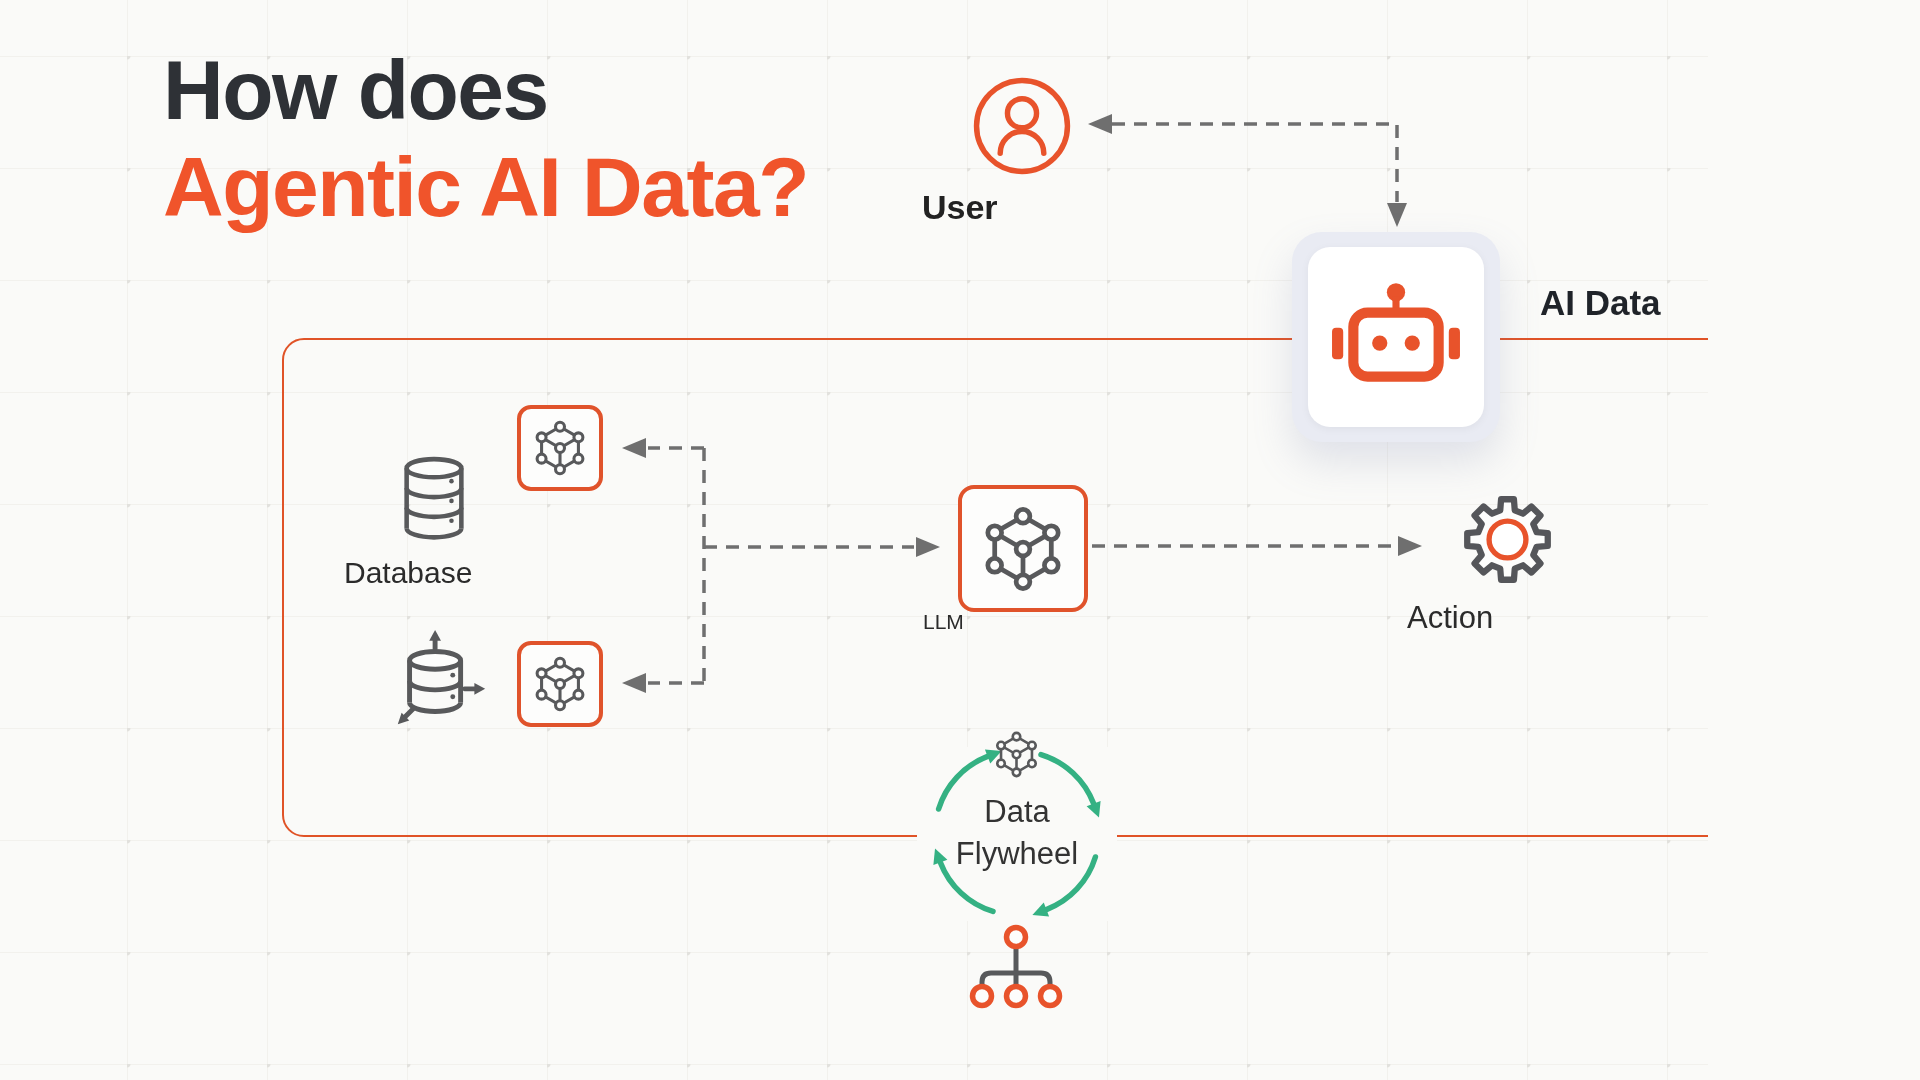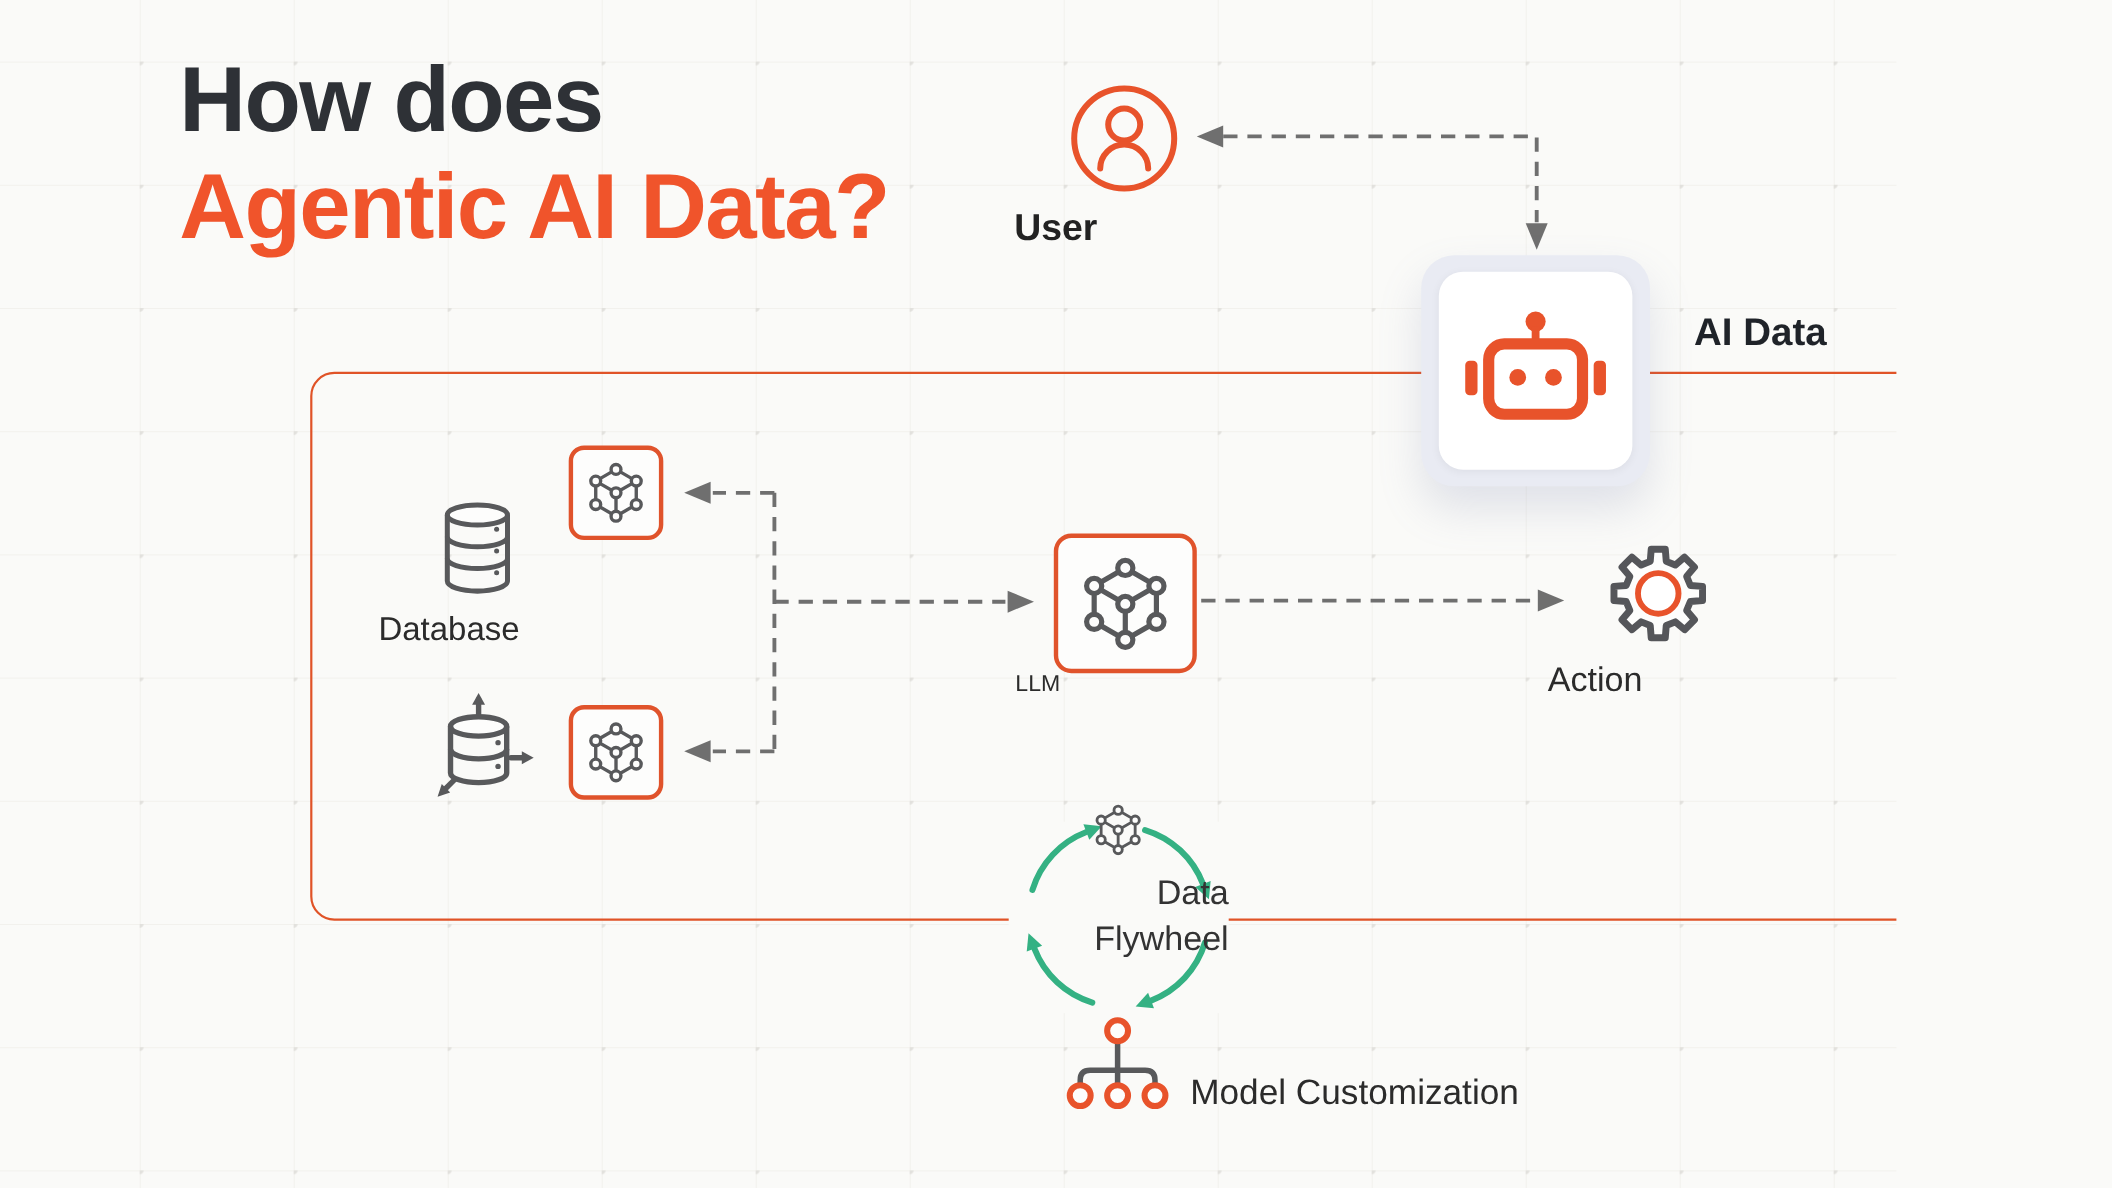--- a/index.html
+++ b/index.html
@@ -6,40 +6,39 @@
   .canvas{
     position:relative;width:1708px;height:1080px;overflow:hidden;
     font-family:"Liberation Sans", sans-serif;
     background-color:#FAFAF8;
     background-image:
       radial-gradient(circle 4px at 0 0, #E2E1DD 0 3px, rgba(0,0,0,0) 4px),
       linear-gradient(#F2F1ED 1px, rgba(0,0,0,0) 1px),
       linear-gradient(90deg, #F2F1ED 1px, rgba(0,0,0,0) 1px);
     background-size:140px 112px,140px 112px,140px 112px;
     background-position:127px 56px,0 56px,127px 0;
-    padding-left:16px;
   }
   .abs{position:absolute;}
   
   .title{left:163px;top:42px;font-weight:700;font-size:84px;line-height:97px;letter-spacing:-1.5px;color:#2E3136;z-index:3;}
   .title .l2{color:#F0542B;}
   
   .nlabel{font-size:30px;font-weight:500;color:#2B2B2B;text-align:left;z-index:4;}
   
   .bigrect{left:282px;top:338px;width:1476px;height:495px;border:2px solid #E05327;border-radius:22px;z-index:1;background:transparent;}
   
   .wires{left:0;top:0;width:1920px;height:1080px;z-index:2;pointer-events:none;}
   
   .modbox{width:86px;height:86px;border:4px solid #E0532B;border-radius:14px;background:#FDFDFC;display:flex;align-items:center;justify-content:center;z-index:3;box-sizing:border-box;}
   .llmbox{left:958px;top:485px;width:130px;height:127px;border-radius:16px;}
   
   .agent-outer{left:1292px;top:232px;width:208px;height:210px;border-radius:30px;background:#E9EBF3;box-shadow:0 20px 40px rgba(120,130,170,0.20);z-index:3;}
   .agent-inner{left:16px;top:15px;width:176px;height:180px;border-radius:22px;background:#FFFFFF;box-shadow:0 2px 8px rgba(0,0,0,0.05);display:flex;align-items:center;justify-content:center;}
   .flywheel-bg{left:917px;top:747px;width:200px;height:174px;background:#FAFAF8;z-index:3;}
-  .fw-text{left:917px;top:791px;width:200px;font-size:31px;font-weight:500;color:#333;text-align:right;line-height:42px;z-index:4;}
+  .fw-text{left:917px;top:791px;width:200px;font-size:31px;font-weight:500;color:#333;text-align:center;line-height:42px;z-index:4;}
   svg{display:block;}
 </style>
 </head>
 <body>
 
 <svg width="0" height="0" style="position:absolute" aria-hidden="true">
   <defs>
     <symbol id="cube" viewBox="0 0 100 100">
       <g stroke="#58595B" stroke-width="5.5" fill="none" stroke-linejoin="round">
         <path d="M50 12 L82.9 31 L82.9 69 L50 88 L17.1 69 L17.1 31 Z"></path>
@@ -213,15 +212,14 @@
         <path d="M50 48 V62"></path>
       </g>
       <g fill="#FDFDFC" stroke="#E8532B" stroke-width="5.5">
         <circle cx="50" cy="12" r="9.5"></circle>
         <circle cx="16" cy="71" r="9.5"></circle>
         <circle cx="50" cy="71" r="9.5"></circle>
         <circle cx="84" cy="71" r="9.5"></circle>
       </g>
     </svg>
   </div>
-  <div class="abs" style="left:1082px;top:975px;font-size:32px;font-weight:500;color:#2B2B2B;z-index:3">Model Customization</div>
 
 </div>
 
 </body></html>

